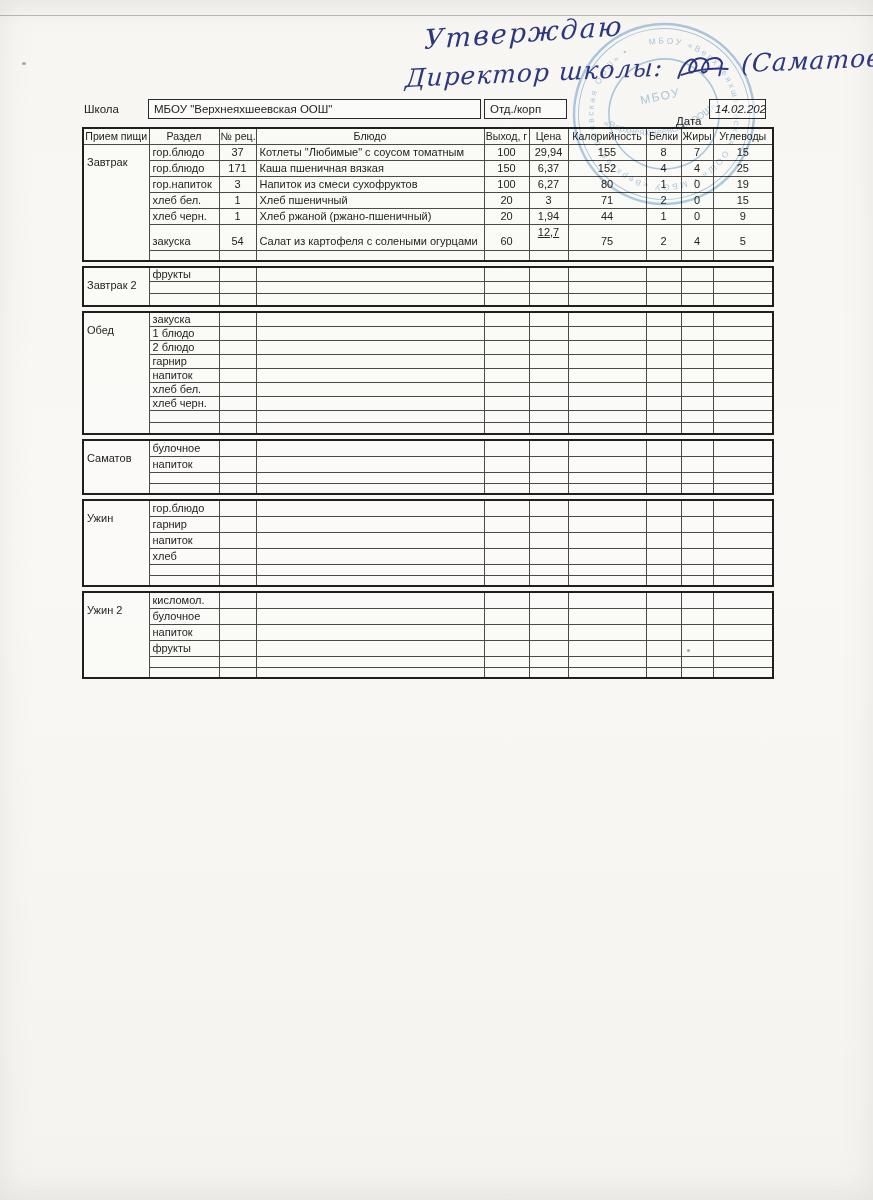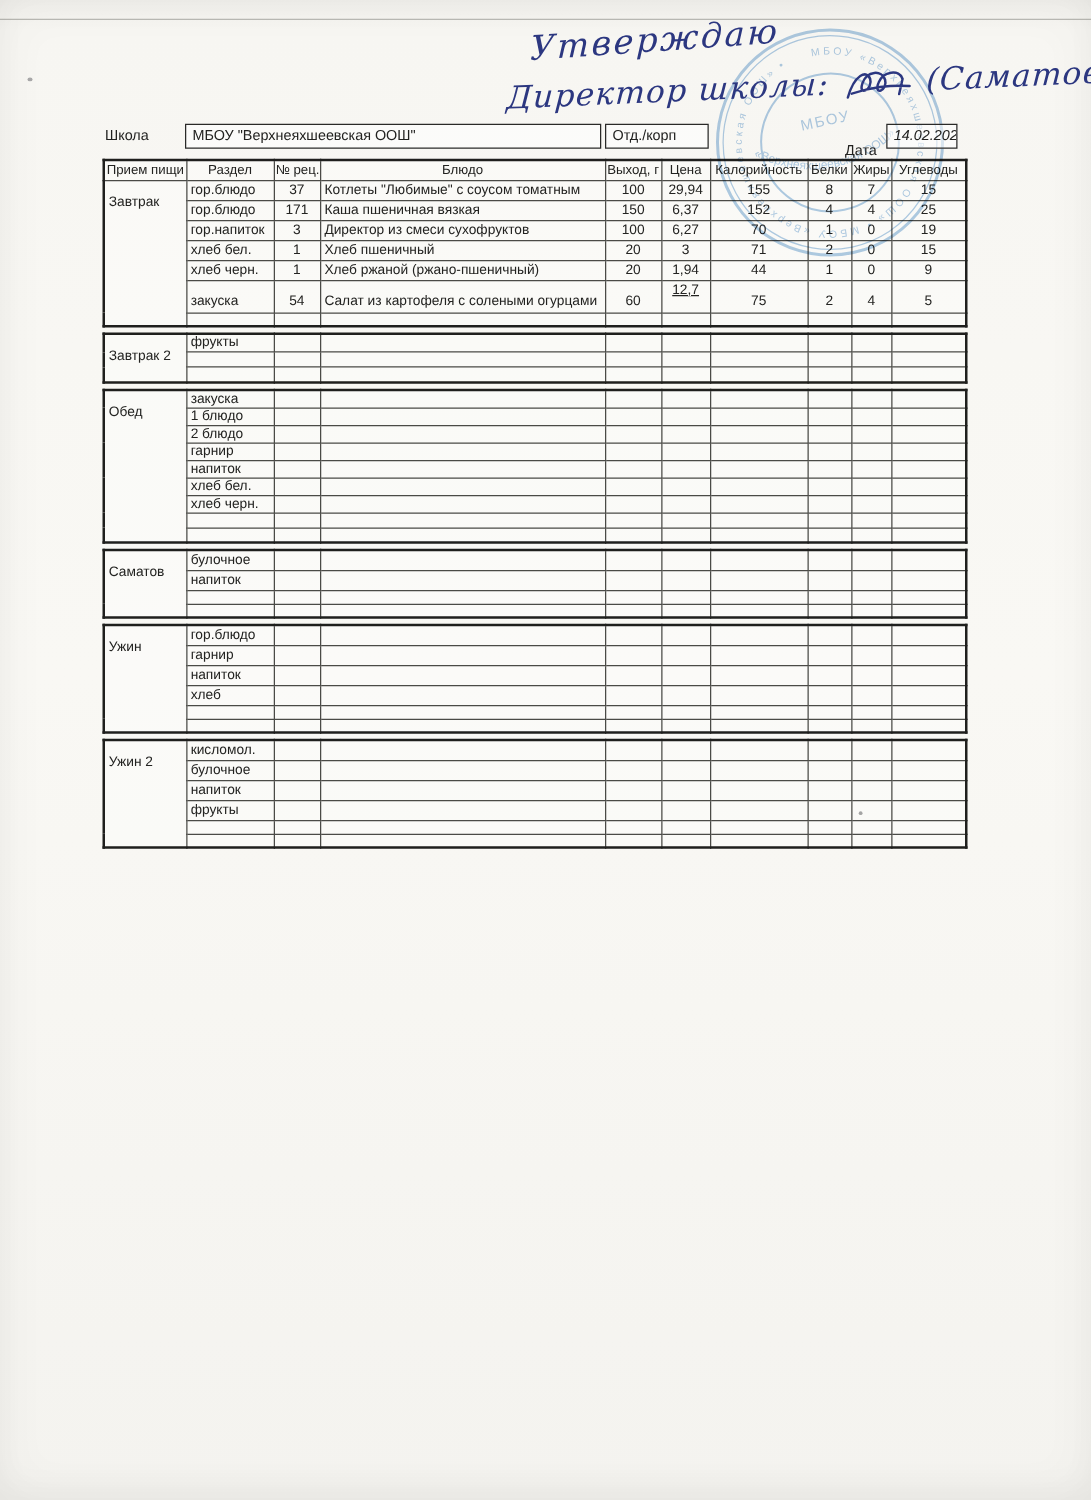--- a/index.html
+++ b/index.html
@@ -224,24 +224,24 @@
             <td class="c-out">150</td>
             <td class="c-price">6,37</td>
             <td class="c-kcal">152</td>
             <td class="c-protein">4</td>
             <td class="c-fat">4</td>
             <td class="c-carbs">25</td>
           </tr>
           <tr>
             <td class="c-razdel">гор.напиток</td>
             <td class="c-num">3</td>
-            <td class="c-dish">Директор из смеси сухофруктов</td>
+            <td class="c-dish">Напиток из смеси сухофруктов</td>
             <td class="c-out">100</td>
             <td class="c-price">6,27</td>
-            <td class="c-kcal">70</td>
+            <td class="c-kcal">80</td>
             <td class="c-protein">1</td>
             <td class="c-fat">0</td>
             <td class="c-carbs">19</td>
           </tr>
           <tr>
             <td class="c-razdel">хлеб бел.</td>
             <td class="c-num">1</td>
             <td class="c-dish">Хлеб пшеничный</td>
             <td class="c-out">20</td>
             <td class="c-price">3</td>

